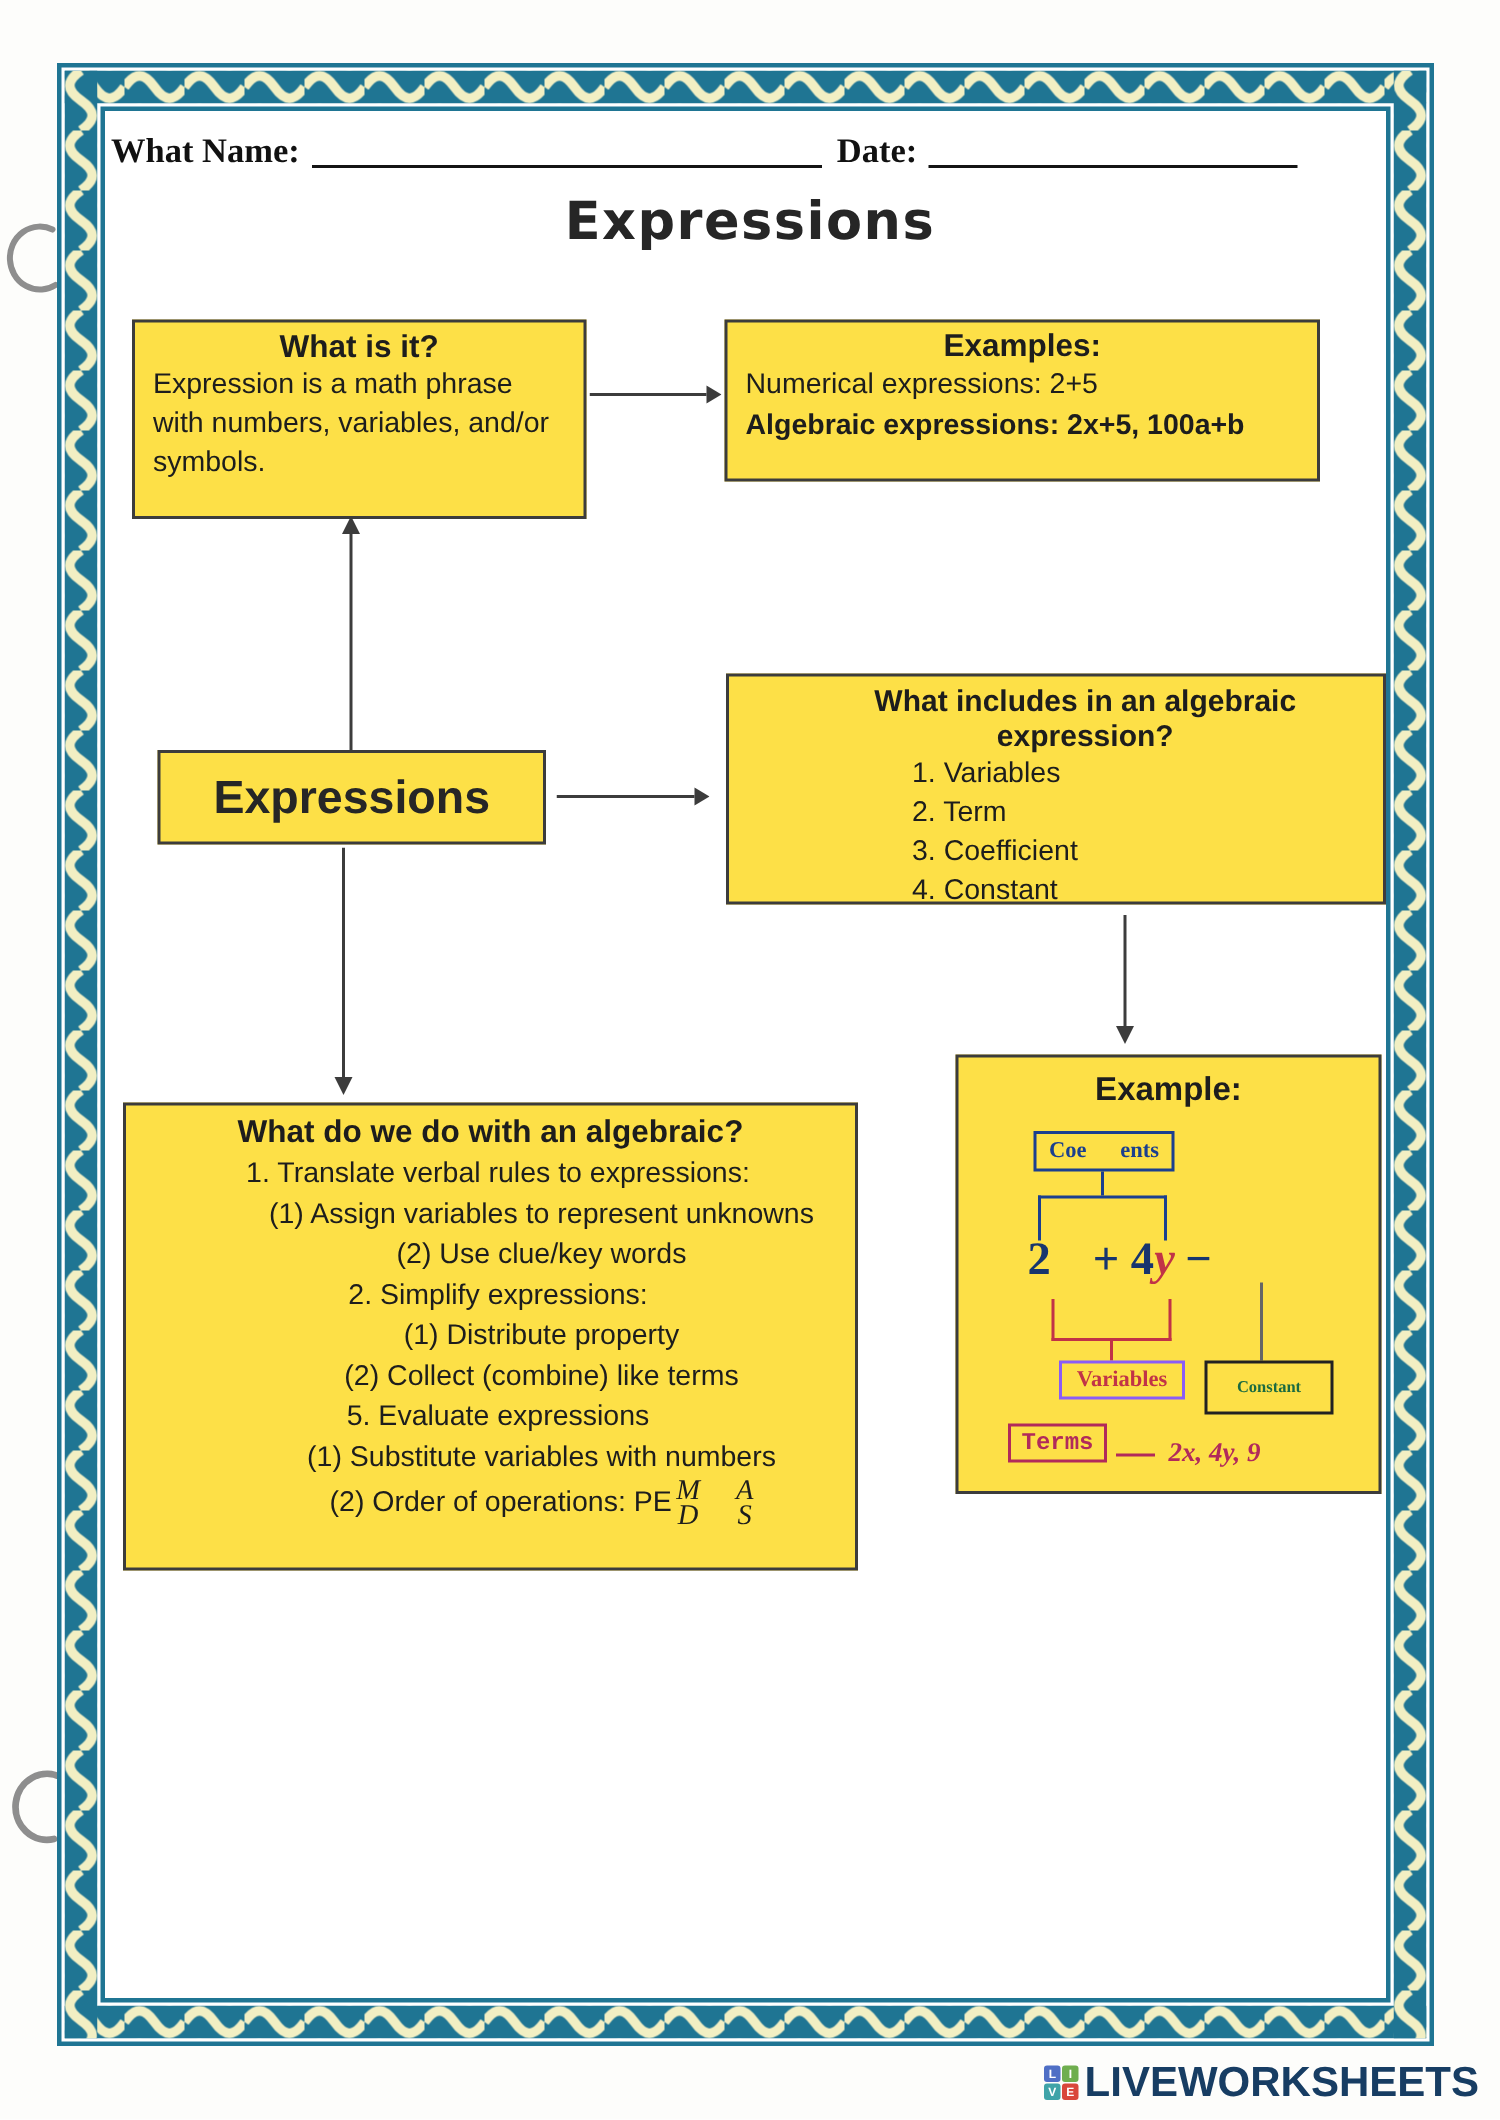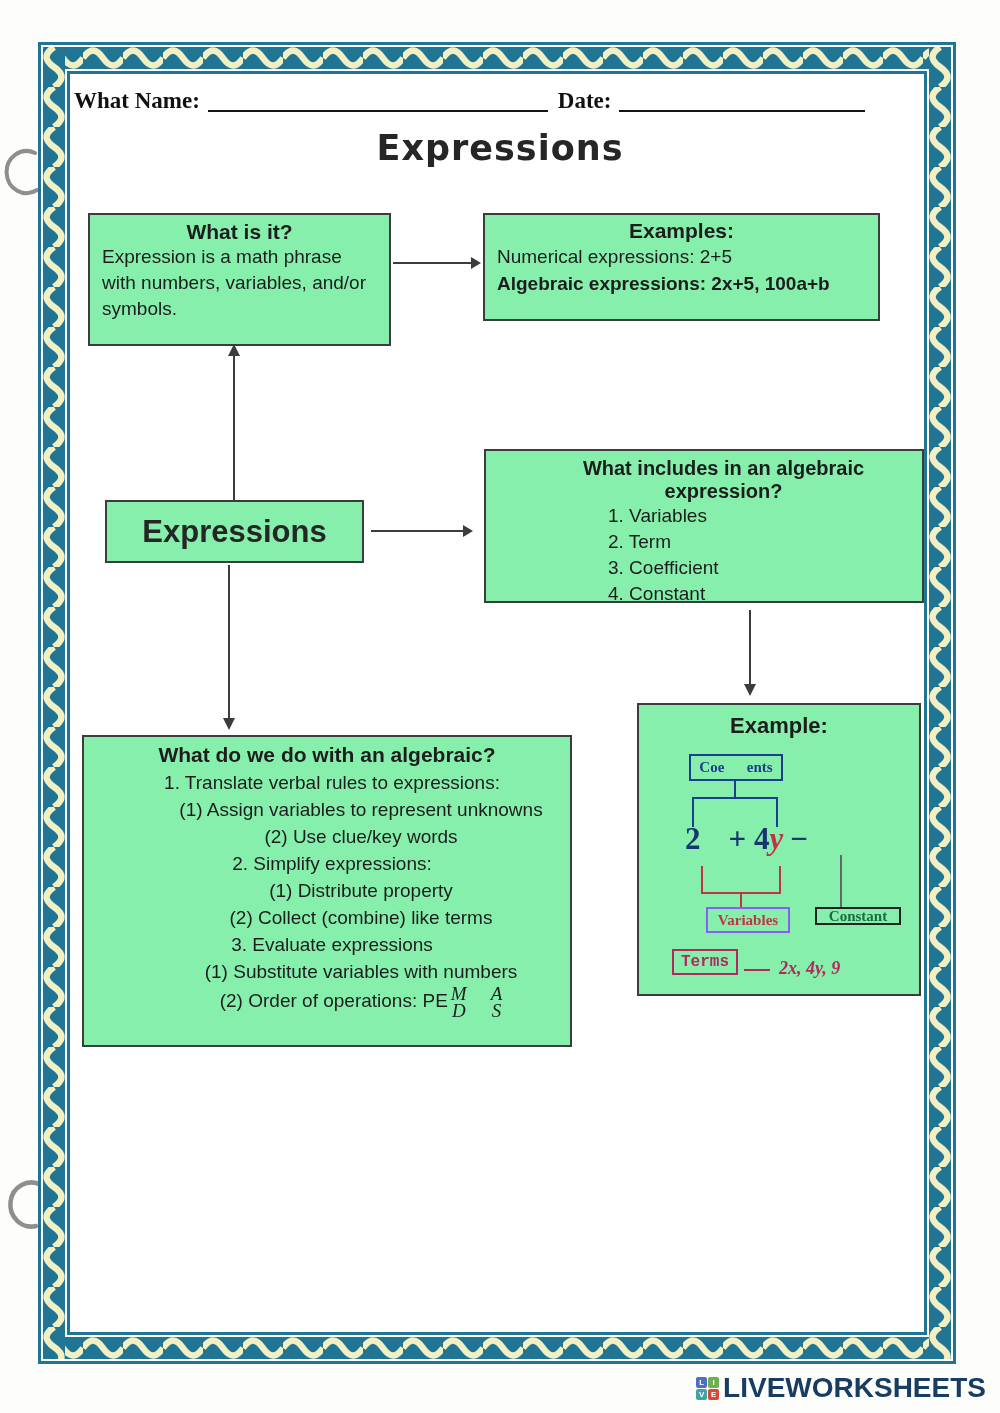--- a/index.html
+++ b/index.html
@@ -19,21 +19,21 @@
     border:3px solid #1f7593;background:#fff;}
   
   #name-row{position:absolute;left:74px;top:86px;width:830px;display:flex;align-items:flex-end;
     font-family:"Liberation Serif",serif;font-weight:bold;font-size:23px;color:#111;}
   .fill-line{display:inline-block;border-bottom:2px solid #141414;height:24px;}
   #name-line{width:340px;margin:0 10px 2px 8px;}
   #date-line{width:246px;margin:0 0 2px 8px;}
   #page-title{position:absolute;left:0;top:128px;width:1000px;text-align:center;
     font-family:"DejaVu Sans",sans-serif;font-weight:bold;font-size:35px;color:#262626;letter-spacing:1px;}
   
-  .cbox{position:absolute;background:#86efac;border:2px solid #3c3c3c;box-sizing:border-box;}
+  .cbox{position:absolute;background:#fde047;border:2px solid #3c3c3c;box-sizing:border-box;}
   .cbox-title{text-align:center;font-weight:bold;}
   #box-what-is-it{left:88px;top:213px;width:303px;height:133px;padding:5px 12px;}
   #box-what-is-it .cbox-title{font-size:21px;}
   #box-what-is-it .cbox-body{font-size:19px;line-height:26px;}
   #box-examples{left:483px;top:213px;width:397px;height:108px;padding:4px 12px;}
   #box-examples .cbox-title{font-size:21px;}
   #box-examples .ex-line{font-size:19px;line-height:27px;}
   .bold{font-weight:bold;}
   #box-root{left:105px;top:500px;width:259px;height:63px;display:flex;align-items:center;justify-content:center;
     font-size:31px;font-weight:bold;color:#262626;}
@@ -62,23 +62,23 @@
   .expr-plus{margin-left:28px;}
   .expr-y{color:#c13347;font-style:italic;}
   .expr-minus{margin-left:7px;}
   .red-bracket{position:absolute;left:62px;top:161px;width:80px;height:28px;
     border-left:2px solid #c13347;border-right:2px solid #c13347;border-bottom:2px solid #c13347;box-sizing:border-box;}
   .red-stub{position:absolute;left:101px;top:189px;width:2px;height:13px;background:#c13347;}
   .variables-box{position:absolute;left:67px;top:202px;width:84px;height:26px;border:2px solid #8b5cf6;
     display:flex;align-items:center;justify-content:center;
     font-family:"Liberation Serif",serif;font-weight:bold;font-size:15px;color:#c13347;box-sizing:border-box;}
   .grey-line{position:absolute;left:201px;top:150px;width:2px;height:52px;background:#666;}
-  .constant-box{position:absolute;left:176px;top:202px;width:86px;height:18px;border:2px solid #222;
-    display:flex;align-items:center;justify-content:center;
-    font-family:"Liberation Serif",serif;font-weight:bold;font-size:15px;color:#1c6b40;box-sizing:border-box;}
+  .constant-box{position:absolute;left:164px;top:202px;width:86px;height:36px;border:2px solid #222;
+    display:flex;align-items:center;justify-content:center;
+    font-family:"Liberation Serif",serif;font-weight:bold;font-size:11px;color:#1c6b40;box-sizing:border-box;}
   .terms-box{position:absolute;left:33px;top:244px;width:66px;height:26px;border:2px solid #b12a5b;
     display:flex;align-items:center;justify-content:center;
     font-family:Liberation Mono, monospace;font-weight:bold;font-size:16px;color:#b12a5b;box-sizing:border-box;}
   .terms-dash{position:absolute;left:105px;top:264px;width:26px;height:2px;background:#b12a5b;}
   .terms-values{position:absolute;left:140px;top:253px;
     font-family:"Liberation Serif",serif;font-weight:bold;font-style:italic;font-size:18px;color:#b12a5b;}
   
   .arrow{position:absolute;}
   .curl{position:absolute;}
   
@@ -162,21 +162,21 @@
 </div>
 
 <div id="box-whatdo" class="cbox">
   <div class="cbox-title">What do we do with an algebraic?</div>
   <div class="wd-line">1. Translate verbal rules to expressions:</div>
   <div class="wd-line ind">(1) Assign variables to represent unknowns</div>
   <div class="wd-line ind">(2) Use clue/key words</div>
   <div class="wd-line">2. Simplify expressions:</div>
   <div class="wd-line ind">(1) Distribute property</div>
   <div class="wd-line ind">(2) Collect (combine) like terms</div>
-  <div class="wd-line">3. Evaluate expressions</div>
+  <div class="wd-line">5. Evaluate expressions</div>
   <div class="wd-line ind">(1) Substitute variables with numbers</div>
   <div class="wd-line ind">
     <span>(2) Order of operations: PE</span><span class="stack">
         <span>M</span>
         <span>D</span>
       </span><span class="stack second">
         <span>A</span>
         <span>S</span>
       </span>
   </div>

